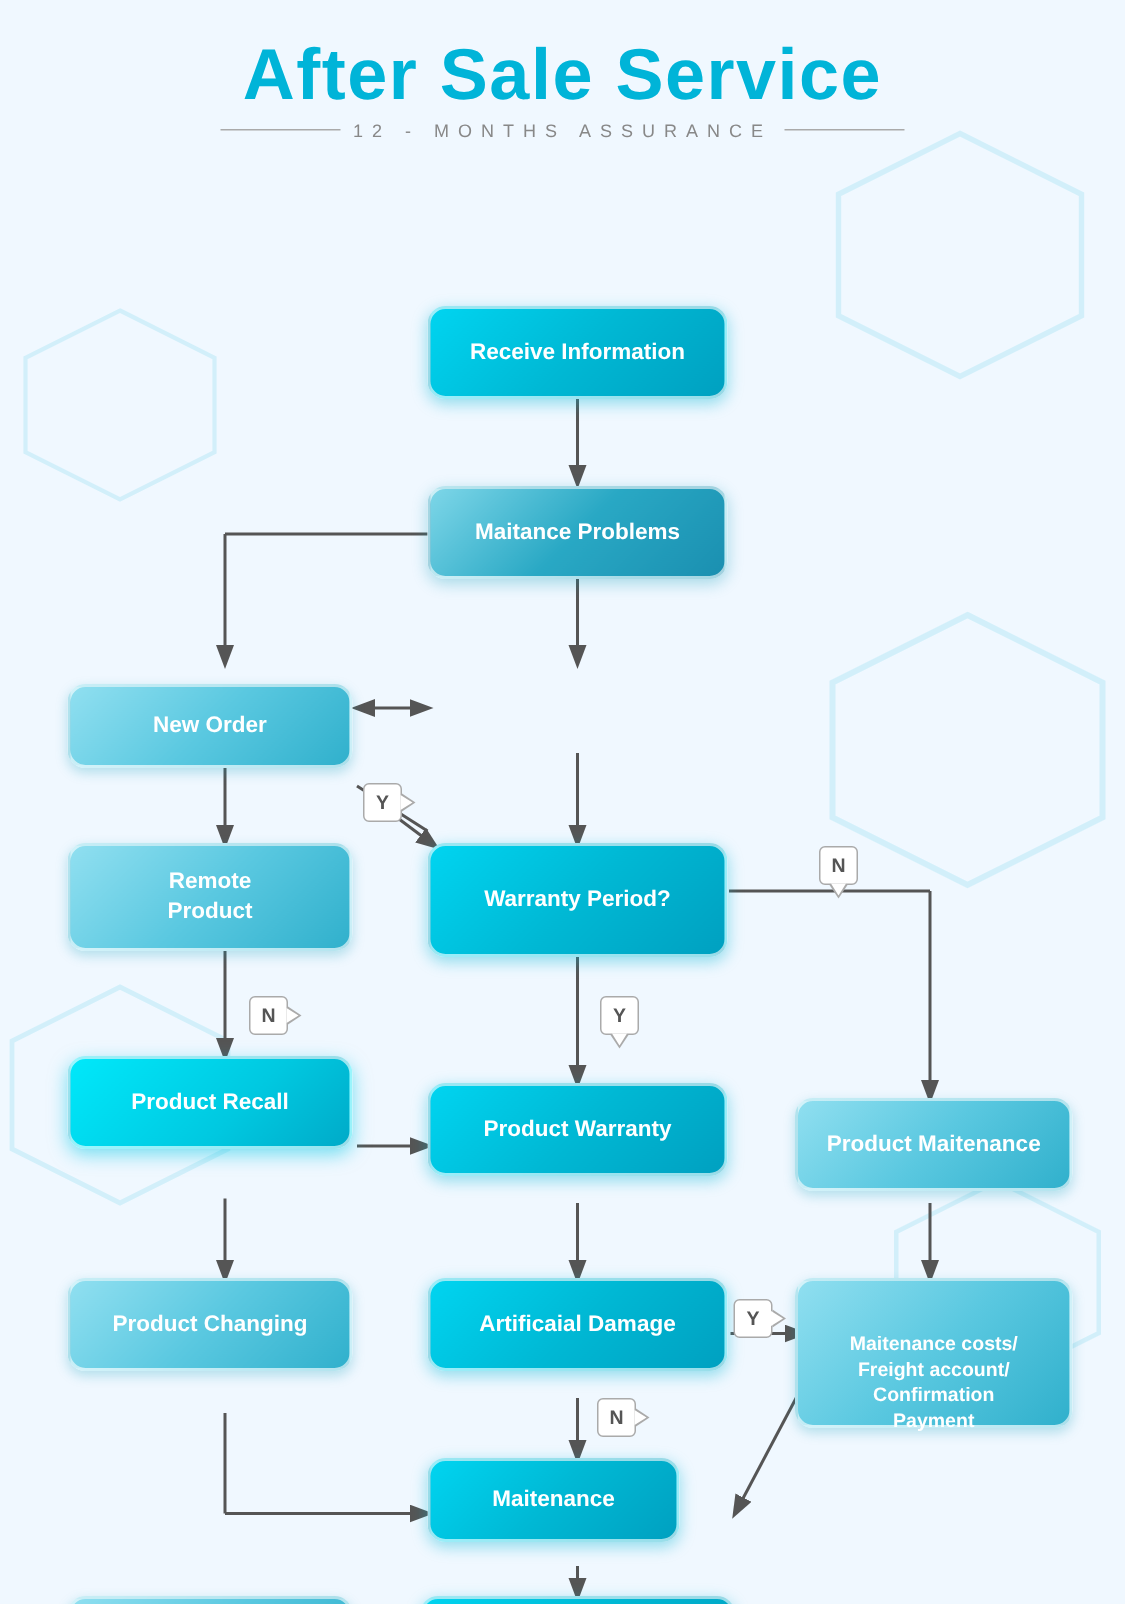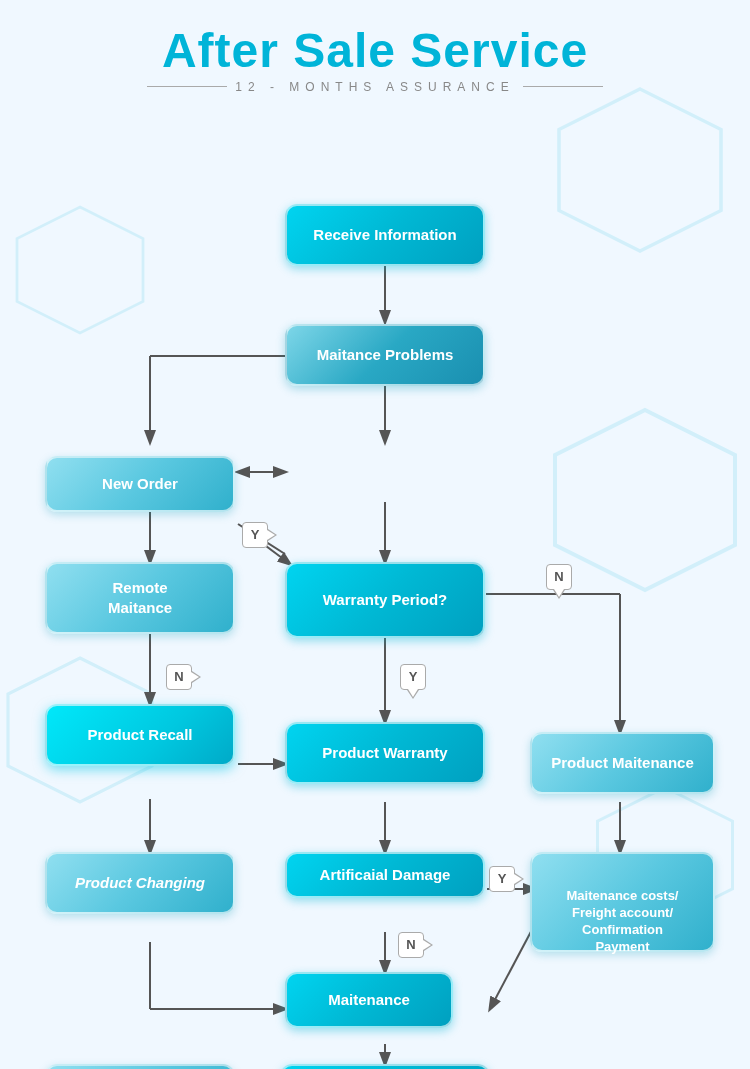--- a/index.html
+++ b/index.html
@@ -256,44 +256,44 @@
       <span>Maitance Problems</span>
     </div>
 
     <div class="node node-light" style="left:45px;top:340px;width:190px;height:56px;margin-top:12px;">
       <span>New Order</span>
     </div>
 
 
     <div class="node node-light" style="left:45px;top:458px;width:190px;height:72px;">
       <span style="white-space:pre-line;">Remote
-Maitance</span>
+Product</span>
     </div>
 
     <div class="node node-cyan" style="left:285px;top:458px;width:200px;height:76px;">
       <span>Warranty Period?</span>
     </div>
 
     <div class="node node-bright" style="left:45px;top:600px;width:190px;height:62px;background:linear-gradient(135deg,#00e8fa 0%,#00c8e0 60%,#00aac8 100%);">
       <span>Product Recall</span>
     </div>
 
     <div class="node node-light" style="left:530px;top:628px;width:185px;height:62px;">
       <span>Product Maitenance</span>
     </div>
 
     <div class="node node-cyan" style="left:285px;top:618px;width:200px;height:62px;">
       <span>Product Warranty</span>
     </div>
 
-    <div class="node node-light" style="left:45px;top:748px;width:190px;height:62px;font-style:italic;">
+    <div class="node node-light" style="left:45px;top:748px;width:190px;height:62px;">
       <span>Product Changing</span>
     </div>
 
-    <div class="node node-cyan" style="left:285px;top:748px;width:200px;height:46px;">
+    <div class="node node-cyan" style="left:285px;top:748px;width:200px;height:62px;">
       <span>Artificaial Damage</span>
     </div>
 
     <div class="node node-light" style="left:530px;top:748px;width:185px;height:100px;font-size:13px;">
       <span style="white-space:pre-line;text-align:center;margin-top:40px;">Maitenance costs/
 Freight account/
 Confirmation
 Payment</span>
     </div>
 

